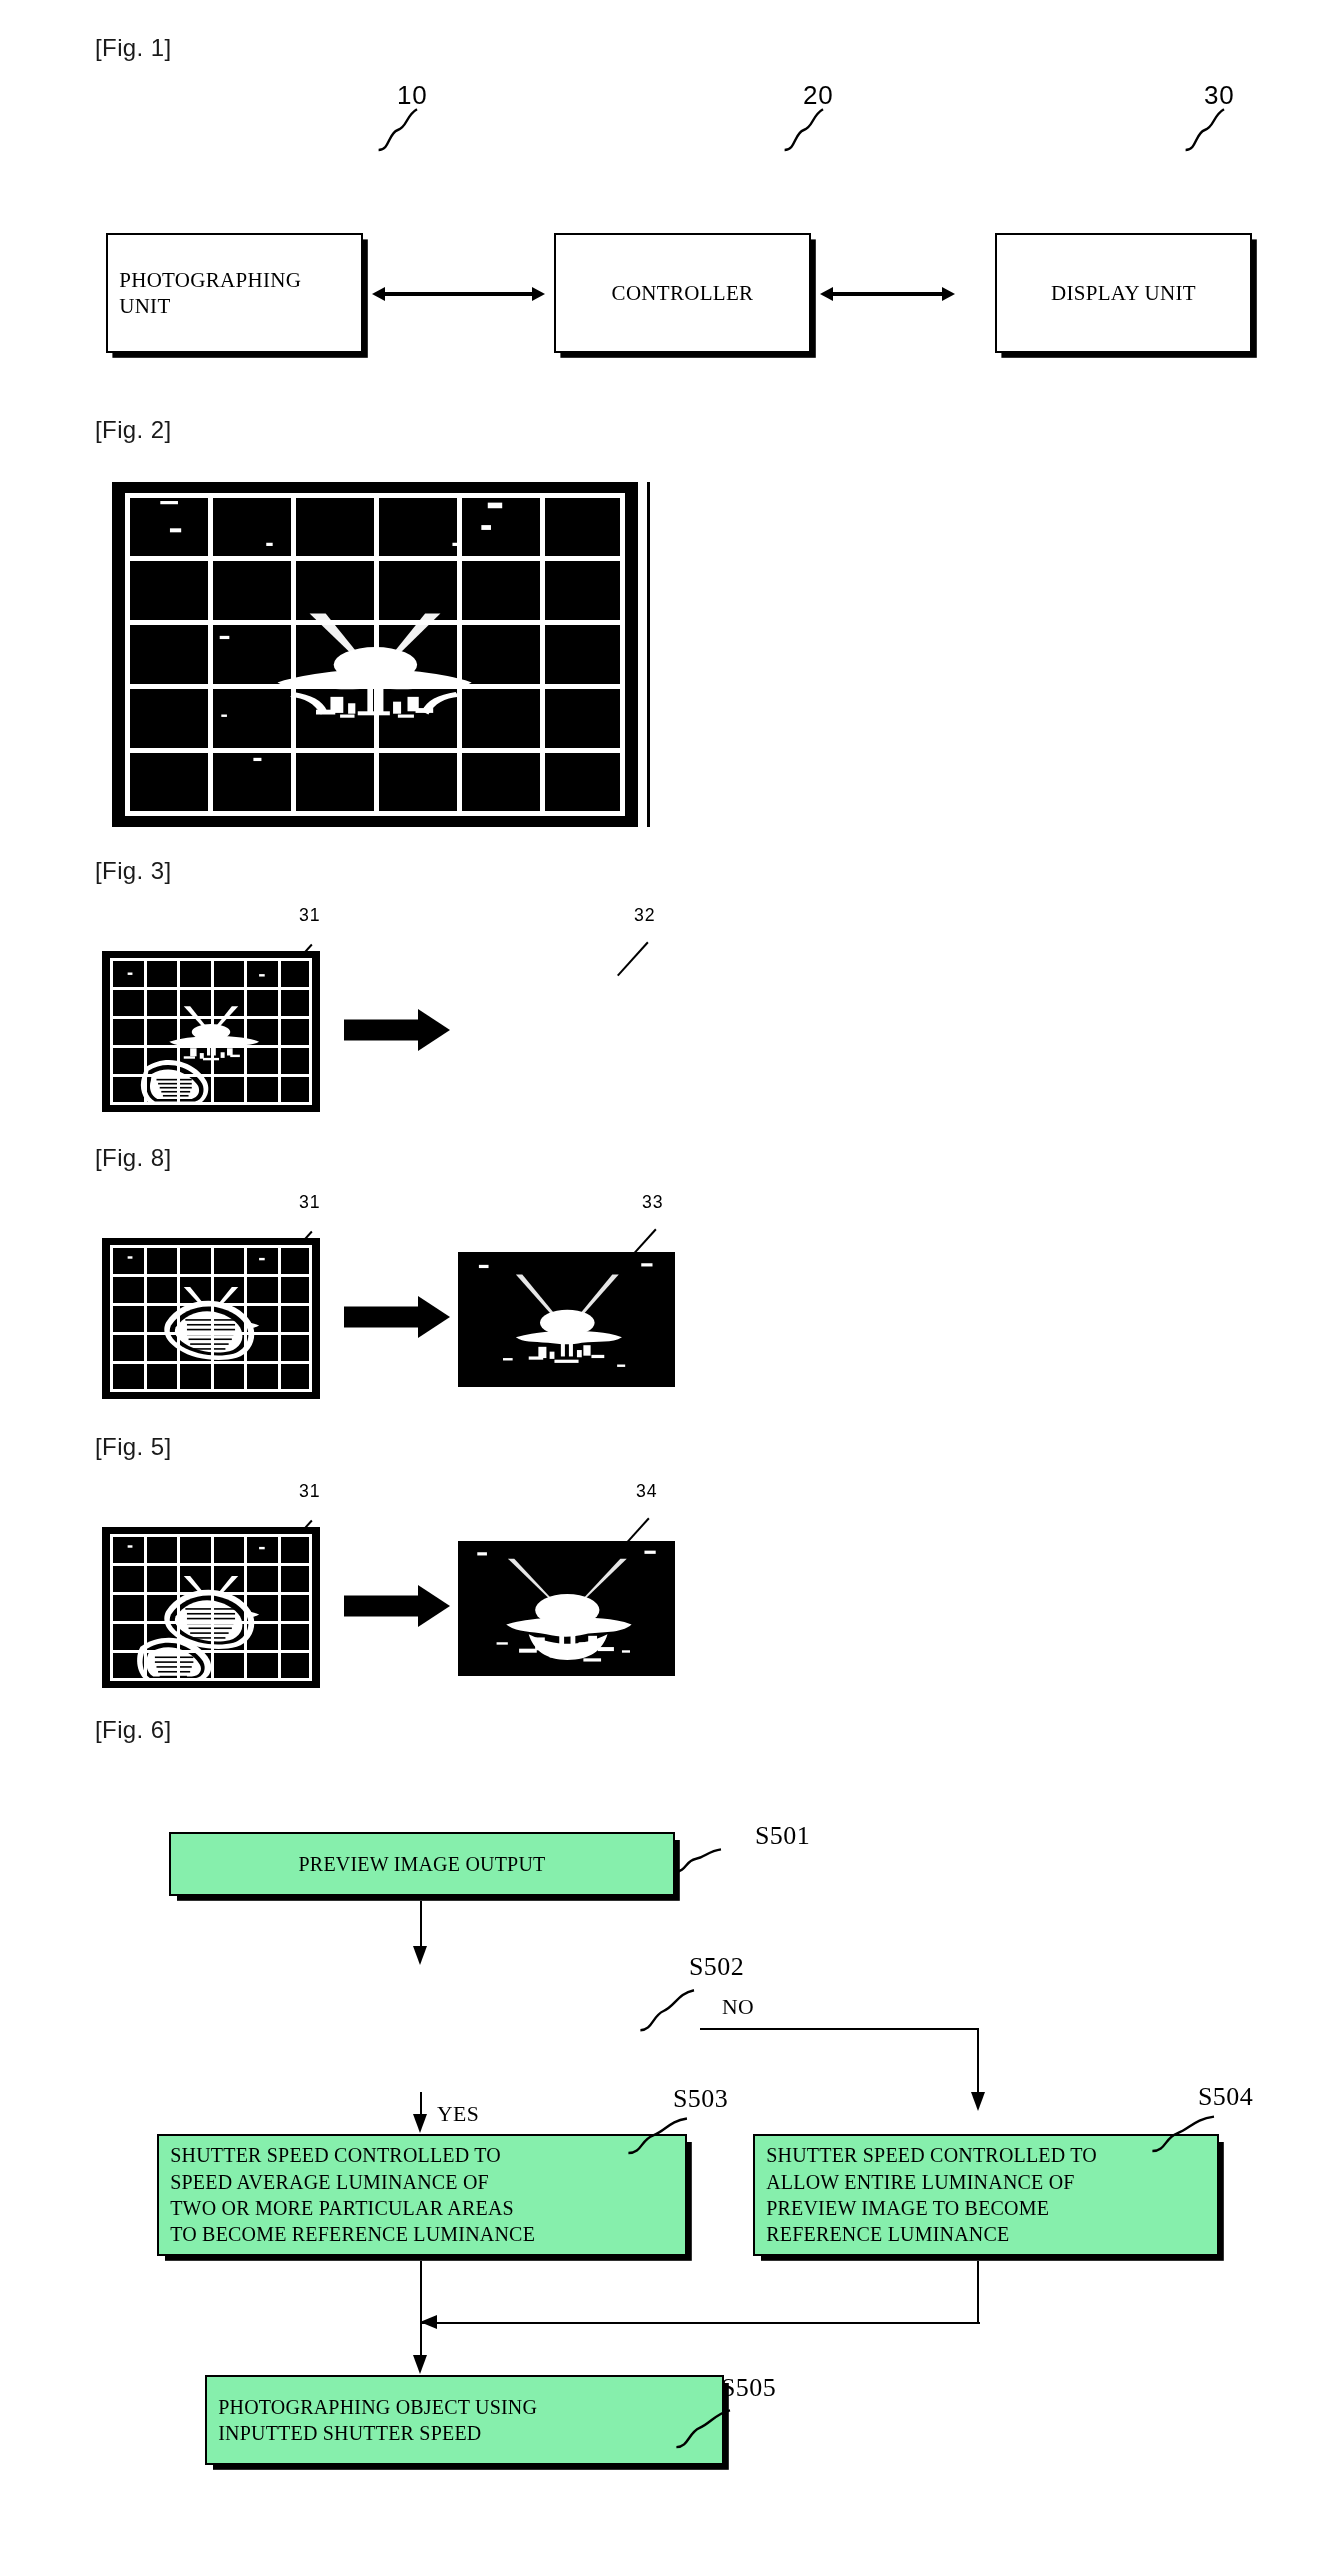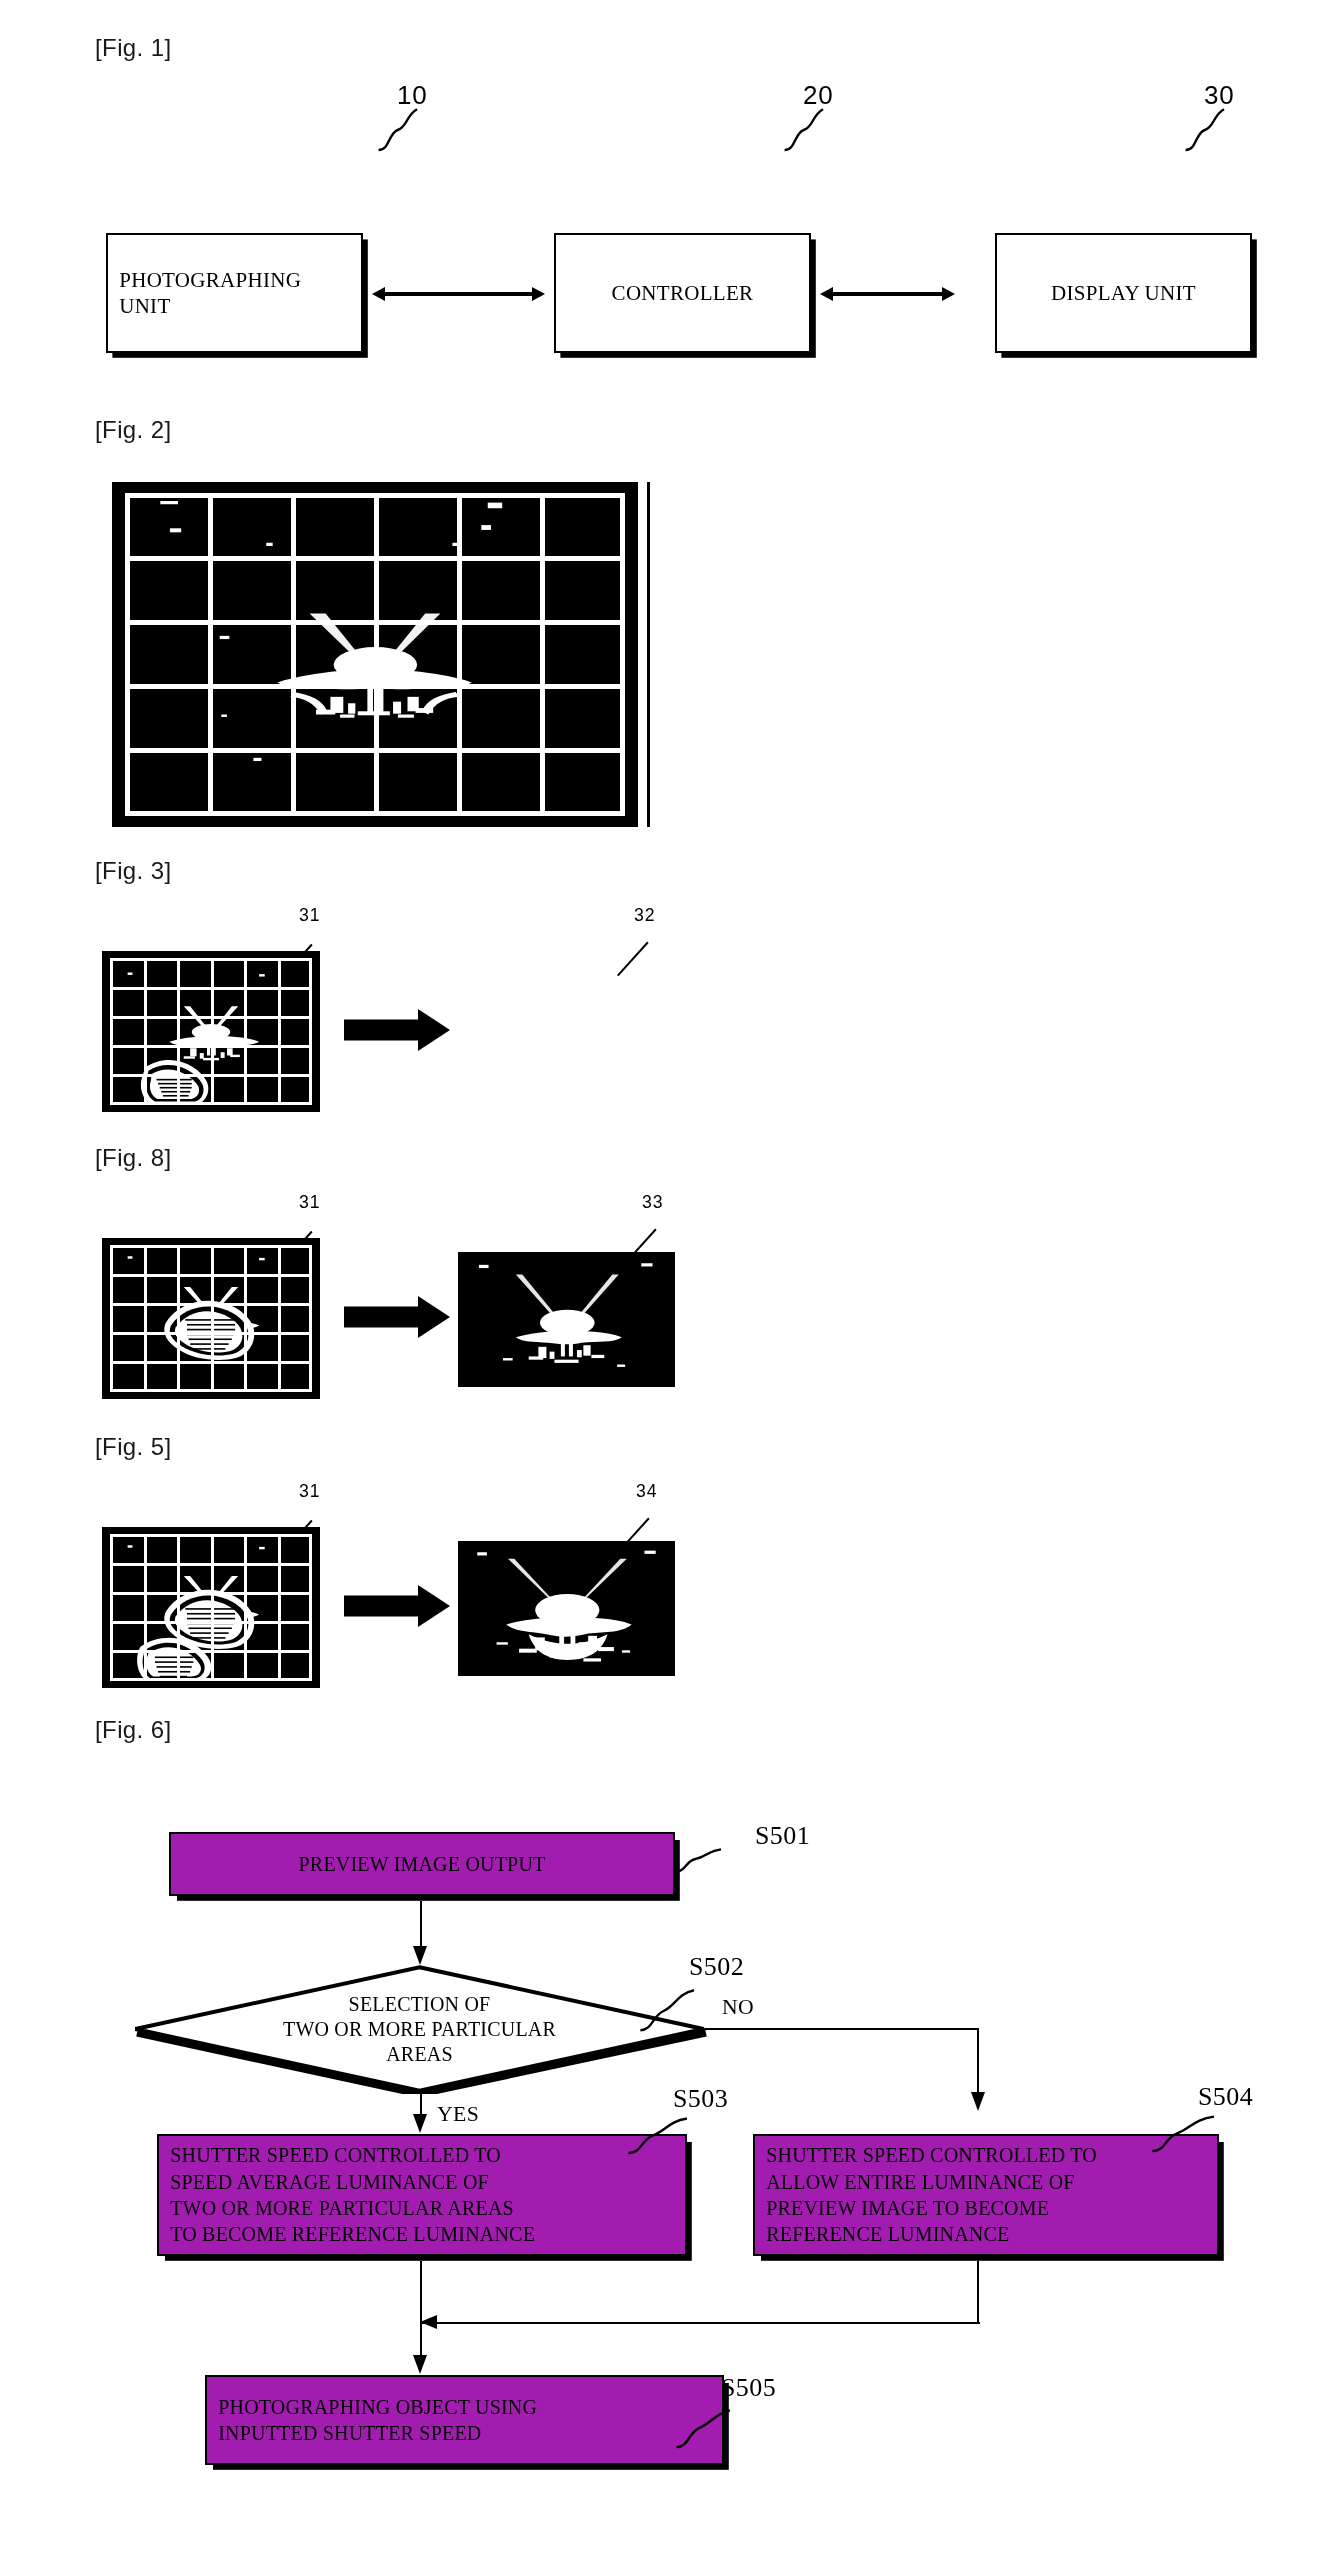--- a/index.html
+++ b/index.html
@@ -115,21 +115,21 @@
     border-left: 32px solid #000;
   }
 
   
   .diag { position: absolute; background: #000; transform-origin: 0 0; height: 2.4px; }
 
   
   .fc-box {
     position: absolute;
     border: 2.4px solid #000;
-    background: #a21caf;
+    background: #86efac;
     box-shadow: 6.4px 6.4px 0 -1.6px #000;
     box-sizing: border-box;
     display: flex;
     align-items: center;
     justify-content: center;
     padding: 6.4px 11.2px;
   }
   .fc-box .fc-text {
     font-family: "Liberation Serif", serif;
     font-size: 20px;
@@ -572,31 +572,20 @@
     <div class="fc-text">PREVIEW IMAGE OUTPUT</div>
   </div>
   <svg class="leader" style="left:673px; top:1846px; width:64px; height:42px;" viewBox="0 0 80 52" width="64" height="42">
     <path d="M3,32 C16,32 16,18 28,16 C40,14 44,6 60,4" fill="none" stroke="#000" stroke-width="3"></path>
   </svg>
   <div class="step-id" style="left:755px; top:1821px;">S501</div>
 
   <div class="vline" style="left:420px; top:1901px; height:48px;"></div>
   <div class="arrowhead-down" style="left:413px; top:1946px;"></div>
 
-  <div class="fc-diamond" style="left:132px; top:1964px; width:575px; height:130px;">
-    <svg width="575" height="130" viewBox="0 0 716 162">
-      <polygon points="358,4 712,81 358,158 4,81" fill="#ffffff" stroke="#000000" stroke-width="5"></polygon>
-      <polyline points="6,86 358,162 715,86" fill="none" stroke="#000000" stroke-width="9"></polyline>
-    </svg>
-    <div class="dtext">
-      <div>SELECTION OF</div>
-      <div>TWO OR MORE PARTICULAR</div>
-      <div>AREAS</div>
-    </div>
-  </div>
   <svg class="leader" style="left:638px; top:1987px; width:72px; height:48px;" viewBox="0 0 90 60" width="72" height="48">
     <path d="M3,54 C18,54 18,36 32,30 C46,24 50,8 70,4" fill="none" stroke="#000" stroke-width="3"></path>
   </svg>
   <div class="step-id" style="left:689px; top:1952px;">S502</div>
 
   <div class="branch-label" style="left:722px; top:1995px;">NO</div>
   <div class="hline" style="left:700px; top:2028px; width:279px;"></div>
   <div class="vline" style="left:977px; top:2028px; height:69px;"></div>
   <div class="arrowhead-down" style="left:971px; top:2092px;"></div>
 

